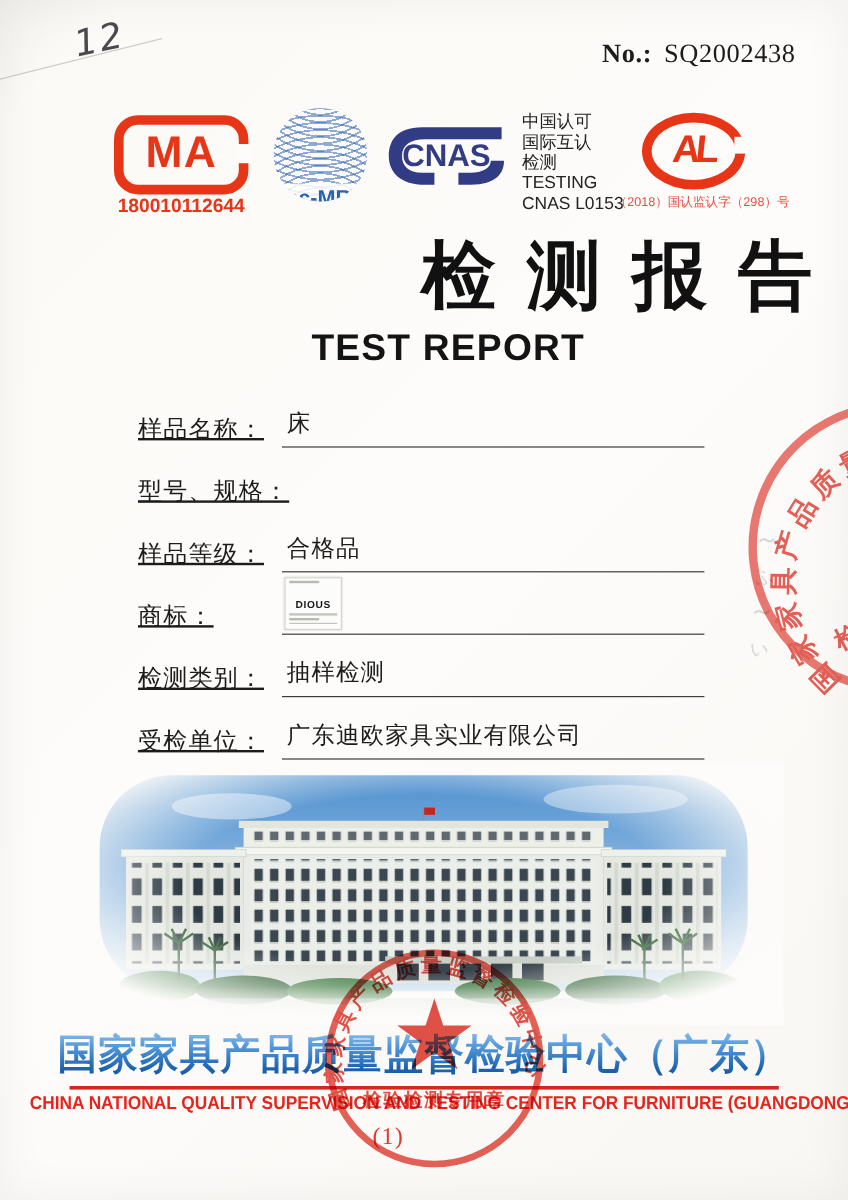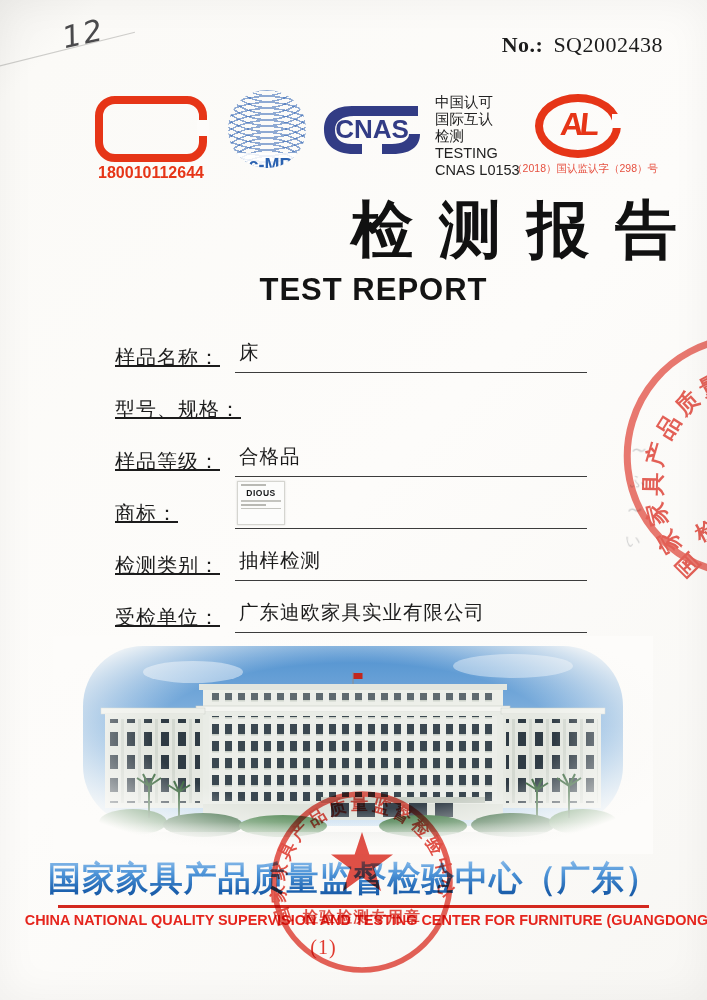--- a/index.html
+++ b/index.html
@@ -55,21 +55,21 @@
   .fields{position:absolute;left:115px;top:332px;width:490px;}
   .frow{position:relative;height:52px;}
   .flabel{position:absolute;left:0;top:12px;font-size:20px;letter-spacing:1px;text-decoration:underline;}
   .fline{position:absolute;left:120px;top:0;width:352px;height:40px;
     border-bottom:1.6px solid #3c3c3c;}
   .fvalue{position:absolute;left:4px;bottom:6px;font-size:19.5px;letter-spacing:1px;white-space:nowrap;}
   .trademark{position:absolute;left:2px;bottom:3px;width:46px;height:42px;background:#fcfcfb;
     border:1px solid #d5d5d0;box-shadow:0 0 2px rgba(0,0,0,.15);overflow:hidden;}
   .tm-fine{height:2px;background:#b9b9b4;margin:2px 3px 0 3px;width:55%;}
   .tm-logo{text-align:center;font-family:"Liberation Sans",sans-serif;font-weight:bold;
-    font-size:8.5px;letter-spacing:.5px;color:#16181a;margin-top:2px;}
+    font-size:8.5px;letter-spacing:.5px;color:#16181a;margin-top:13px;}
   .tm-fine2{height:1.6px;background:#c4c4bf;margin:2px 3px 0 3px;}
 
   
   .photo{position:absolute;left:53px;top:636px;width:600px;height:218px;}
 
   
   .footer-zh{position:absolute;left:0;right:0;top:856px;text-align:center;white-space:nowrap;
     font-family:"Liberation Sans",sans-serif;font-weight:bold;font-size:34px;letter-spacing:1px;
     background:linear-gradient(180deg,#9cc6ee 0%,#4d94d8 38%,#1e63b0 75%,#15509a 100%);
     -webkit-background-clip:text;background-clip:text;color:transparent;transform:scaleX(.97);}
@@ -98,20 +98,21 @@
   <div class="artifact-corner"></div>
   <div class="handwritten">12</div>
 
   <div class="report-no">
     <b>No.:</b><span>SQ2002438</span>
   </div>
 
   <div class="logo-band">
 
     <div class="cma">
+      <div class="cma-text">MA</div>
       <div class="cma-gap"></div>
     </div>
     <div class="cma-num">180010112644</div>
 
     <div class="ilac">
       <div class="ilac-band">ilac-MRA</div>
     </div>
 
     <div class="cnas">
       <svg width="100" height="64" viewBox="0 0 100 64">

